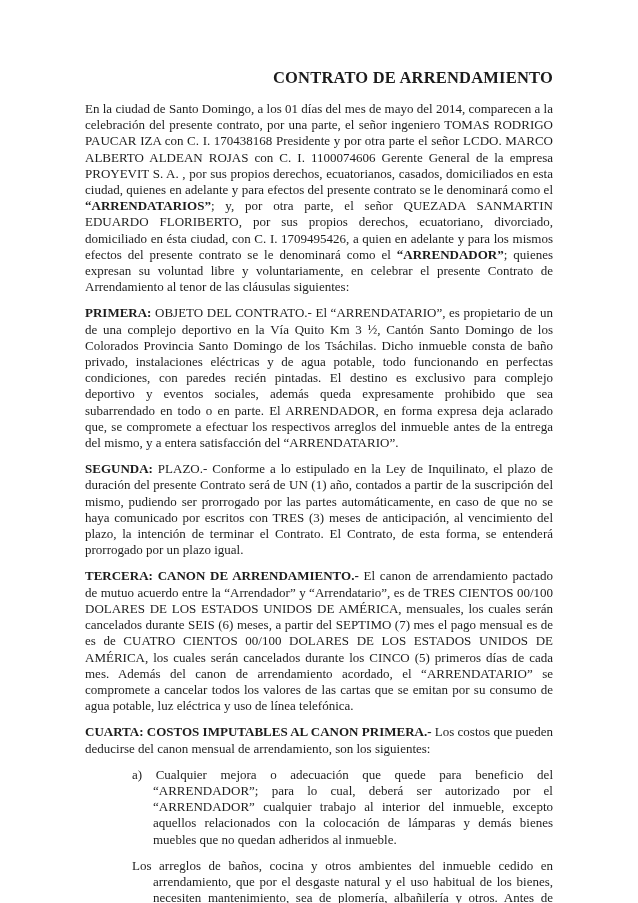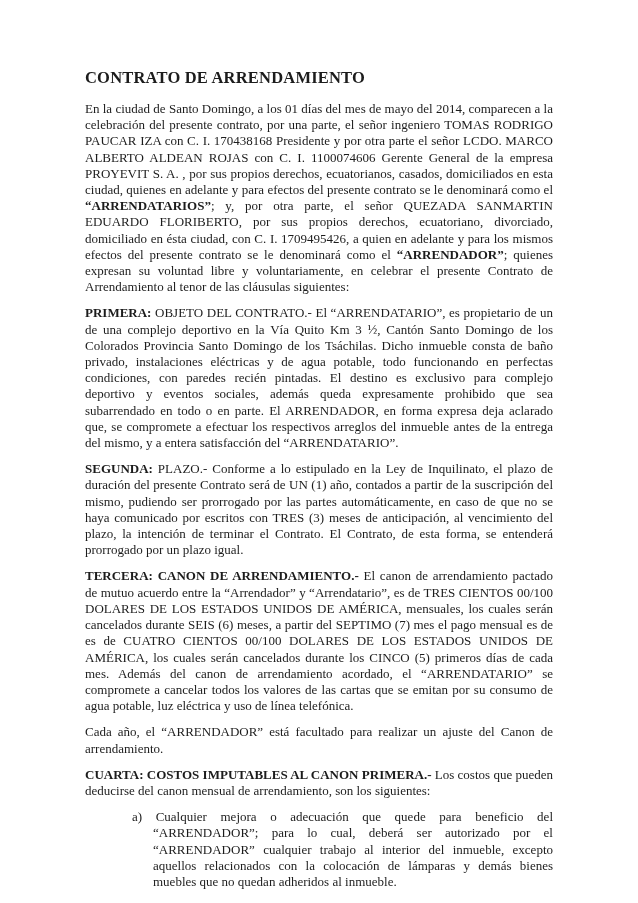--- a/index.html
+++ b/index.html
@@ -17,21 +17,21 @@
     font-family: "Liberation Serif", "DejaVu Serif", serif;
     font-size: 13px;
     line-height: 16.2px;
     color: #1c1c1c;
     overflow: hidden;
   }
   .doc-title {
     font-size: 16.5px;
     line-height: 20px;
     font-weight: bold;
-    text-align: left;
+    text-align: right;
     margin: 0 0 13px 0;
     letter-spacing: 0.2px;
   }
   .para {
     margin: 0 0 10px 0;
     text-align: justify;
   }
   .b { font-weight: bold; }
   .hang {
     margin-left: 68px;
@@ -46,21 +46,20 @@
   <h1 class="doc-title">CONTRATO DE ARRENDAMIENTO</h1>
 
   <p class="para"><span>En la ciudad de Santo Domingo, a los 01 días del mes de mayo del 2014, comparecen a la celebración del presente contrato, por una parte, el señor ingeniero TOMAS RODRIGO PAUCAR IZA con C. I. 170438168 Presidente y por otra parte el señor LCDO. MARCO ALBERTO ALDEAN ROJAS con C. I. 1100074606 Gerente General de la empresa PROYEVIT S. A. , por sus propios derechos, ecuatorianos, casados, domiciliados en esta ciudad, quienes en adelante y para efectos del presente contrato se le denominará como el </span><span class="b">“ARRENDATARIOS”</span><span>; y, por otra parte, el señor QUEZADA SANMARTIN EDUARDO FLORIBERTO, por sus propios derechos, ecuatoriano, divorciado, domiciliado en ésta ciudad, con C. I. 1709495426, a quien en adelante y para los mismos efectos del presente contrato se le denominará como el </span><span class="b">“ARRENDADOR”</span><span>; quienes expresan su voluntad libre y voluntariamente, en celebrar el presente Contrato de Arrendamiento al tenor de las cláusulas siguientes:</span></p>
 
   <p class="para"><span class="b">PRIMERA:</span><span> OBJETO DEL CONTRATO.- El “ARRENDATARIO”, es propietario de un de una complejo deportivo en la Vía Quito Km 3 ½, Cantón Santo Domingo de los Colorados Provincia Santo Domingo de los Tsáchilas. Dicho inmueble consta de baño privado, instalaciones eléctricas y de agua potable, todo funcionando en perfectas condiciones, con paredes recién pintadas. El destino es exclusivo para complejo deportivo y eventos sociales, además queda expresamente prohibido que sea subarrendado en todo o en parte. El ARRENDADOR, en forma expresa deja aclarado que, se compromete a efectuar los respectivos arreglos del inmueble antes de la entrega del mismo, y a entera satisfacción del “ARRENDATARIO”.</span></p>
 
   <p class="para"><span class="b">SEGUNDA:</span><span> PLAZO.- Conforme a lo estipulado en la Ley de Inquilinato, el plazo de duración del presente Contrato será de UN (1) año, contados a partir de la suscripción del mismo, pudiendo ser prorrogado por las partes automáticamente, en caso de que no se haya comunicado por escritos con TRES (3) meses de anticipación, al vencimiento del plazo, la intención de terminar el Contrato. El Contrato, de esta forma, se entenderá prorrogado por un plazo igual.</span></p>
 
   <p class="para"><span class="b">TERCERA: CANON DE ARRENDAMIENTO.-</span><span> El canon de arrendamiento pactado de mutuo acuerdo entre la “Arrendador” y “Arrendatario”, es de TRES CIENTOS 00/100 DOLARES DE LOS ESTADOS UNIDOS DE AMÉRICA, mensuales, los cuales serán cancelados durante SEIS (6) meses, a partir del SEPTIMO (7) mes el pago mensual es de es de CUATRO CIENTOS 00/100 DOLARES DE LOS ESTADOS UNIDOS DE AMÉRICA, los cuales serán cancelados durante los CINCO (5) primeros días de cada mes. Además del canon de arrendamiento acordado, el “ARRENDATARIO” se compromete a cancelar todos los valores de las cartas que se emitan por su consumo de agua potable, luz eléctrica y uso de línea telefónica.</span></p>
 
-  <p class="para"><span>Cada año, el “ARRENDADOR” está facultado para realizar un ajuste del Canon de arrendamiento.</span></p>
 
   <p class="para"><span class="b">CUARTA: COSTOS IMPUTABLES AL CANON PRIMERA.-</span><span> Los costos que pueden deducirse del canon mensual de arrendamiento, son los siguientes:</span></p>
 
   <p class="para hang"><span>a) Cualquier mejora o adecuación que quede para beneficio del “ARRENDADOR”; para lo cual, deberá ser autorizado por el “ARRENDADOR” cualquier trabajo al interior del inmueble, excepto aquellos relacionados con la colocación de lámparas y demás bienes muebles que no quedan adheridos al inmueble.</span></p>
 
   <p class="para hang"><span>Los arreglos de baños, cocina y otros ambientes del inmueble cedido en arrendamiento, que por el desgaste natural y el uso habitual de los bienes, necesiten mantenimiento, sea de plomería, albañilería y otros. Antes de realizar el trabajo, se le reportará del daño al “ARRENDADOR” y se procederá a repararlos.</span></p>
 
 </div>
 
 </body></html>

